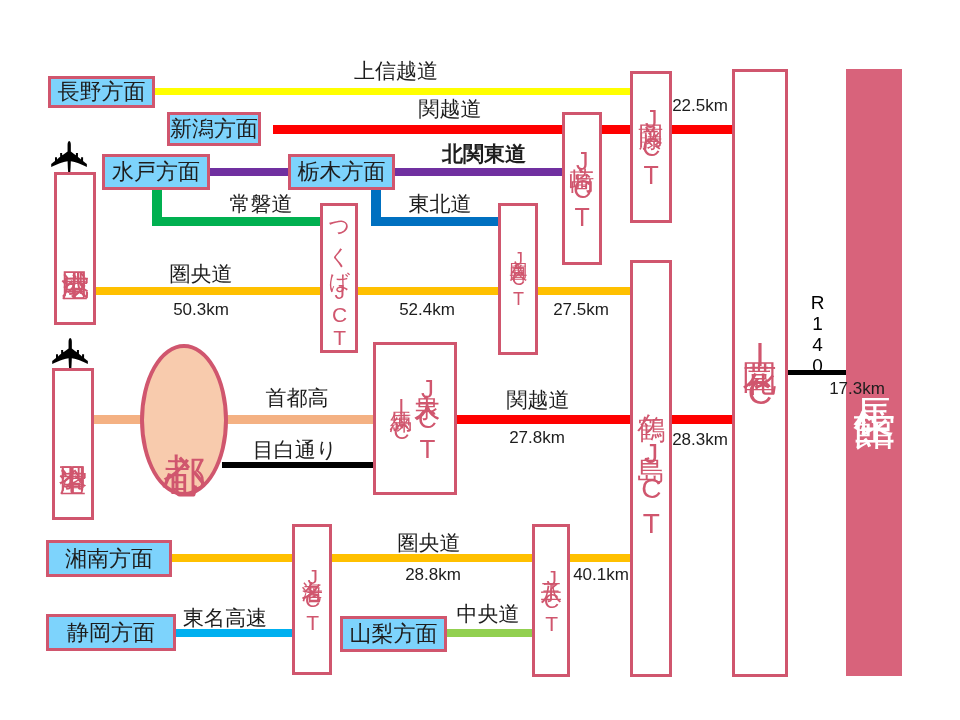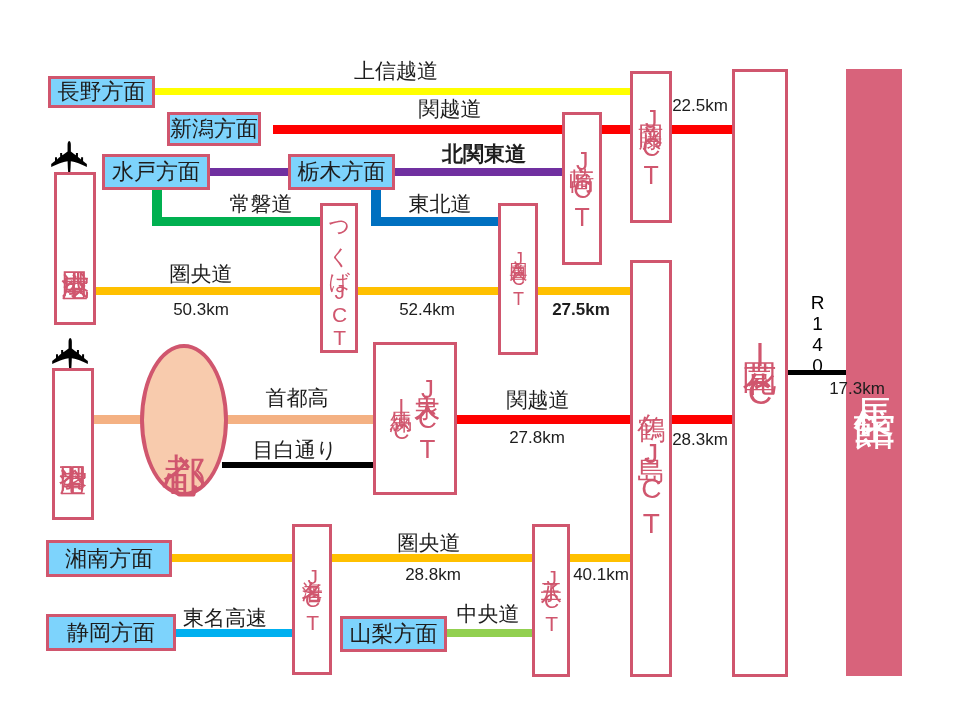--- a/index.html
+++ b/index.html
@@ -128,20 +128,20 @@
   <div class="rlabel" style="left:359px;top:529px;">圏央道</div>
   <div class="rlabel" style="left:155px;top:604px;">東名高速</div>
   <div class="rlabel" style="left:418px;top:600px;text-align:center;">中央道</div>
   <div id="r140">
     <span class="vtext">R140</span>
   </div>
 
   <div class="dist" style="left:670px;top:96px;">22.5km</div>
   <div class="dist" style="left:171px;top:300px;">50.3km</div>
   <div class="dist" style="left:397px;top:300px;">52.4km</div>
-  <div class="dist" style="left:551px;top:300px;font-weight:bold;">27.5km</div>
+  <div class="dist" style="left:551px;top:300px;">27.5km</div>
   <div class="dist" style="left:507px;top:428px;">27.8km</div>
   <div class="dist" style="left:670px;top:430px;">28.3km</div>
   <div class="dist" style="left:403px;top:565px;">28.8km</div>
   <div class="dist" style="left:571px;top:565px;">40.1km</div>
   <div class="dist" style="left:787px;top:379px;margin-left:40px;">17.3km</div>
 
 </div>
 
 </body></html>

